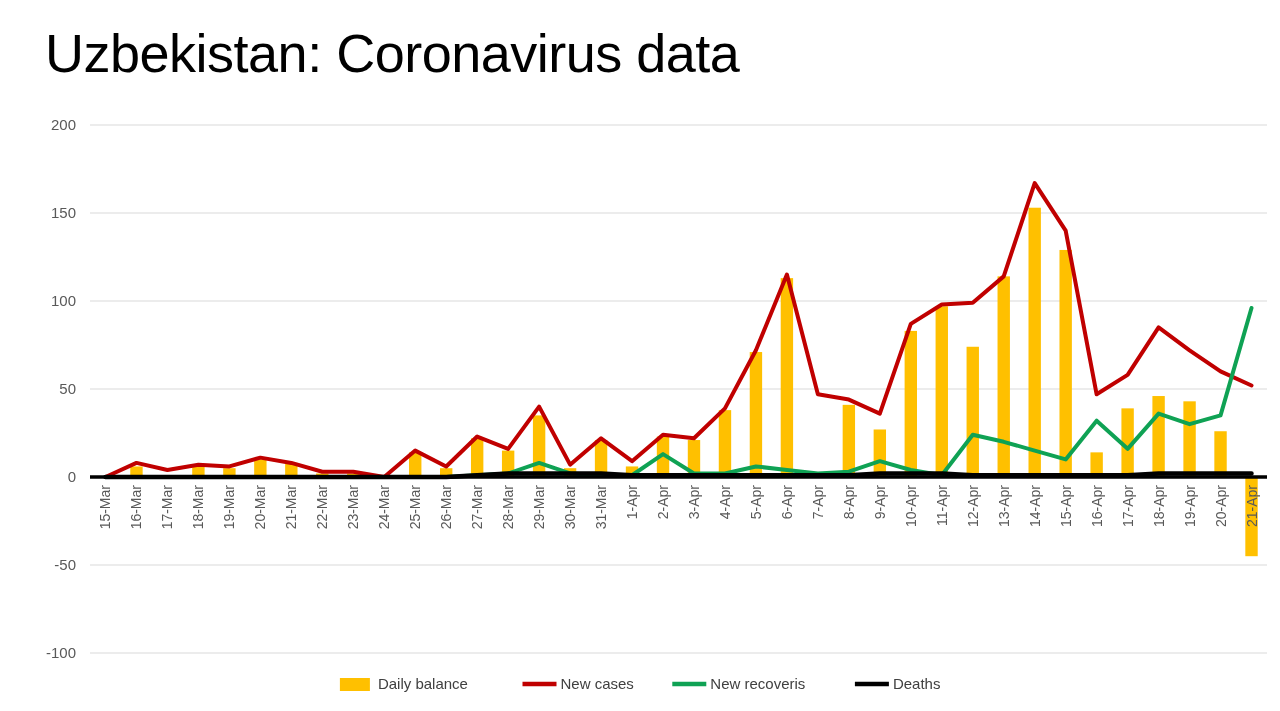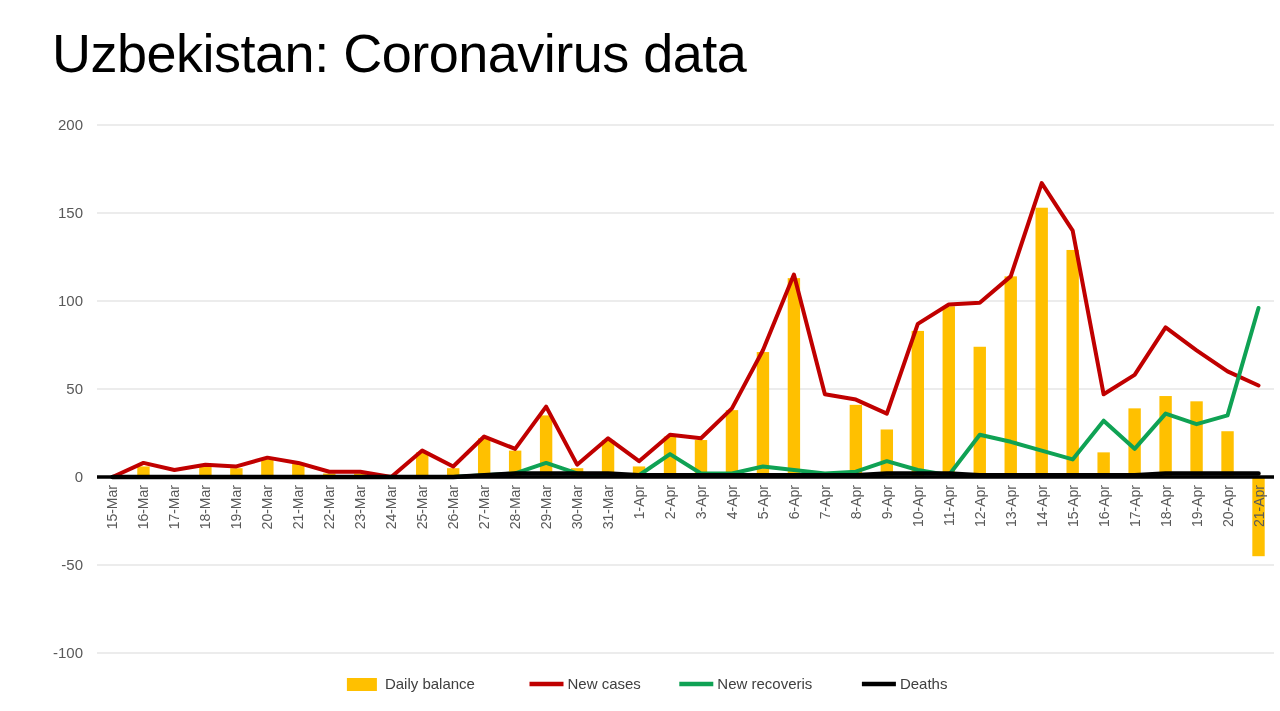--- a/index.html
+++ b/index.html
@@ -9,21 +9,21 @@
   }
   body {
     width: 1280px;
     height: 711px;
     font-family: "Liberation Sans", sans-serif;
     overflow: hidden;
     position: relative;
   }
   #chart-root {
     position: absolute;
-    left: 12px; top: 0;
+    left: 5px; top: 0;
     width: 1168px;
     height: 711px;
     border-radius: 22px;
   }
   #chart-title {
     position: absolute;
     left: 40px;
     top: 22px;
     font-size: 54px;
     font-weight: 400;

